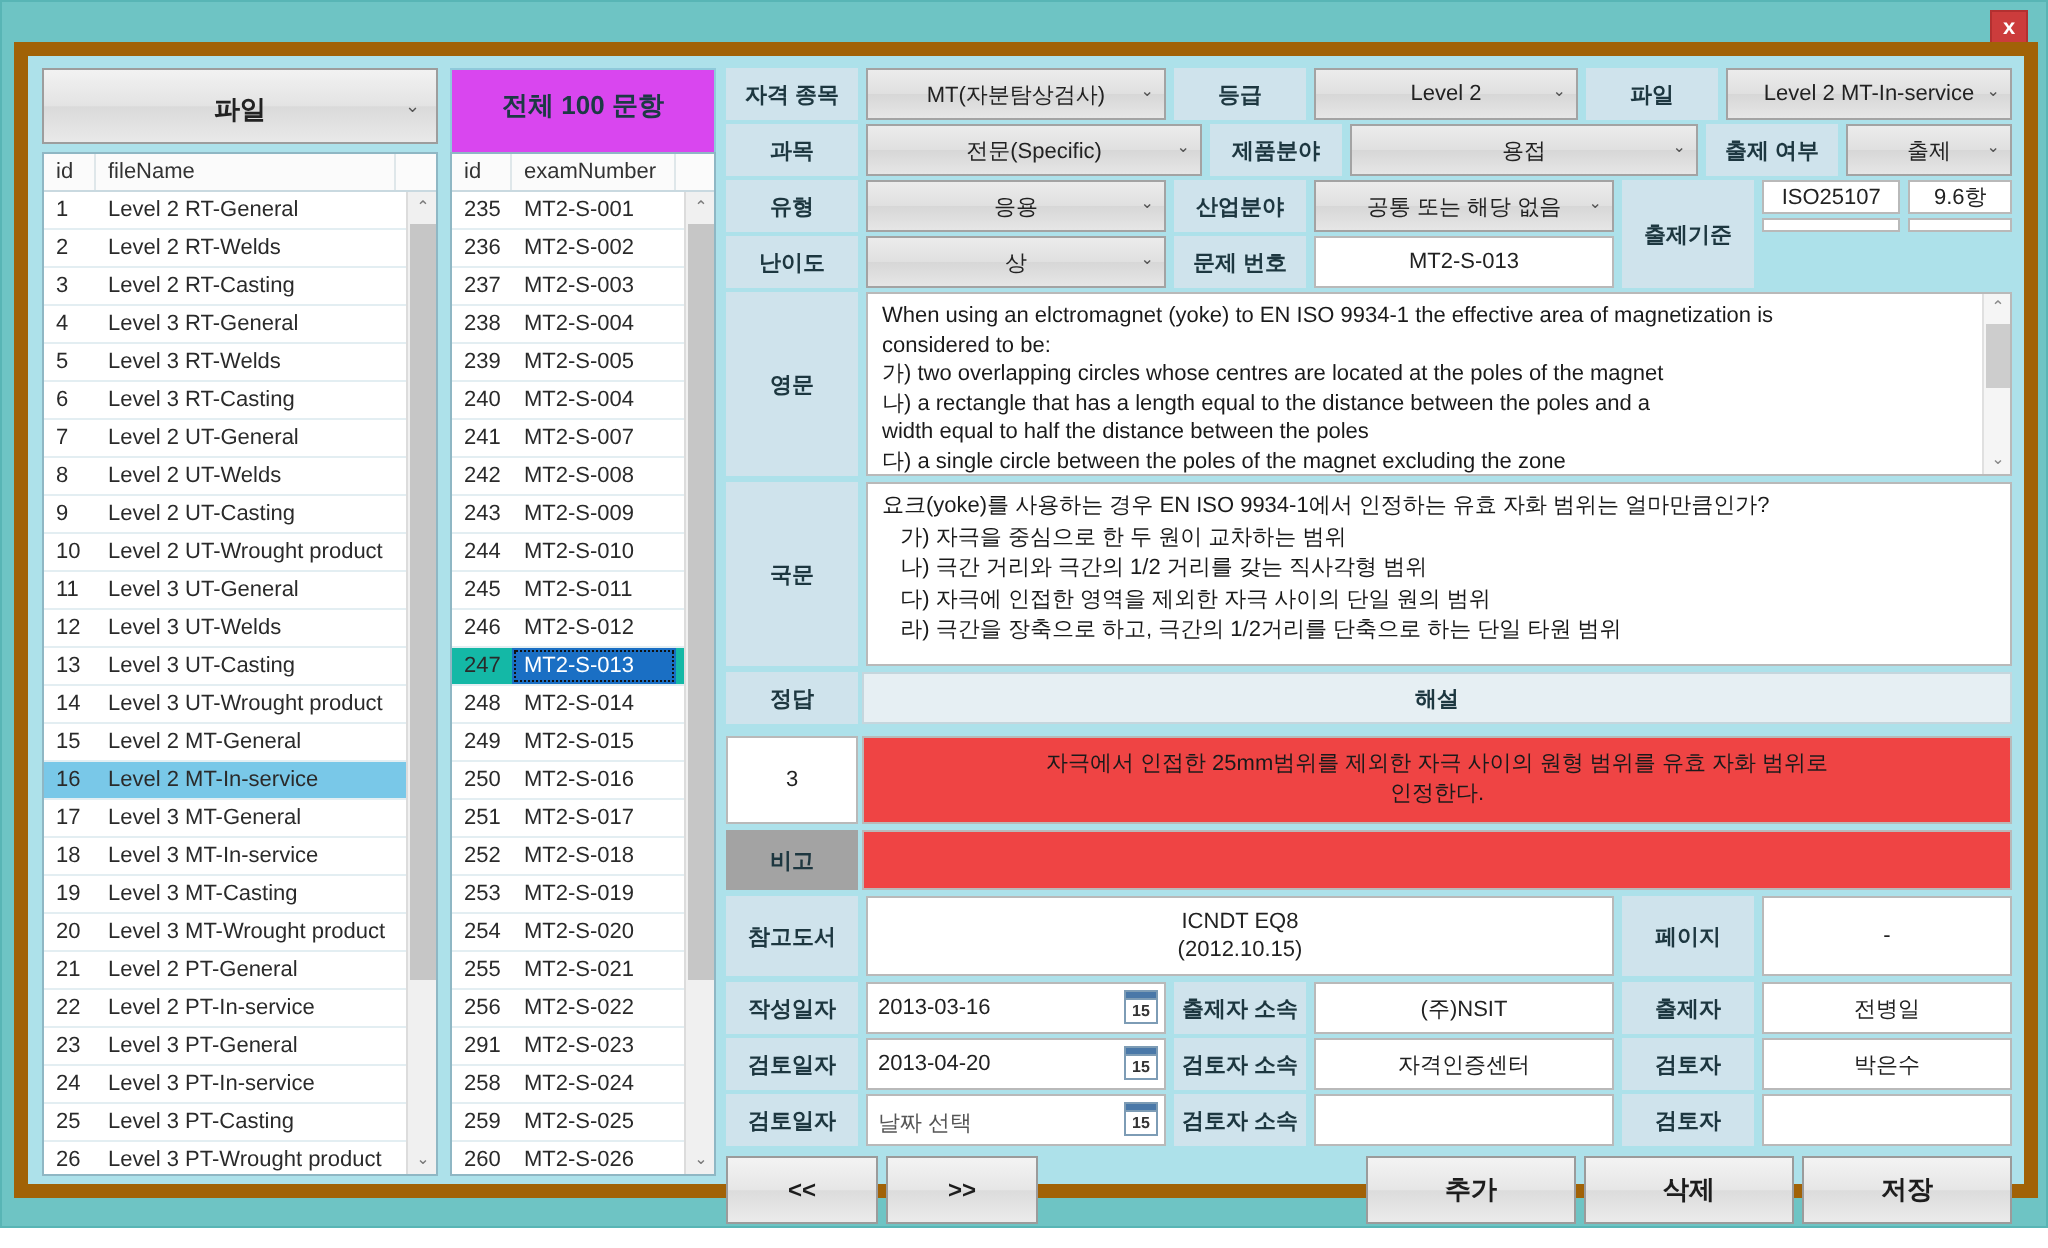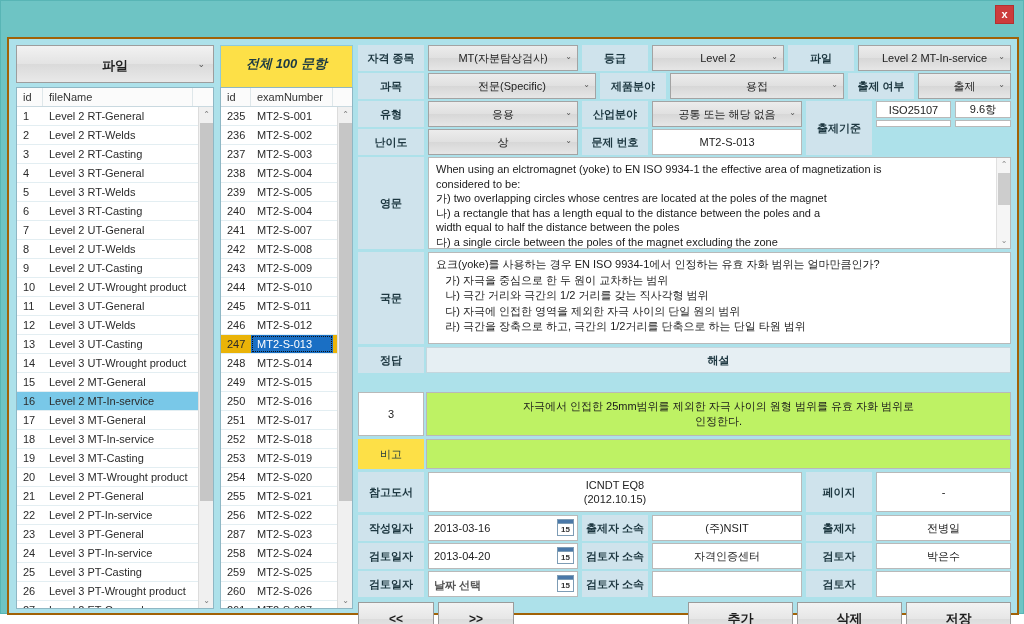--- a/index.html
+++ b/index.html
@@ -37,24 +37,24 @@
     background: #cc3c3c;
     border: 1px solid #b33030;
     color: #ffffff;
     font-size: 11px; font-weight: bold;
     line-height: 17px; text-align: center;
     cursor: pointer;
   }
 
   #body-area {
     position: absolute;
-    left: 6px; top: 36px;
+    left: 6px; top: 20px;
     width: 1012px; height: 578px;
     background: #ade1ea;
-    border: 2px solid #a16207;
+    border: 7px solid #a16207;
   }
 
   
   .panel-file { position: absolute; left: 7px; top: 6px; width: 198px; bottom: 4px; }
   .panel-exam { position: absolute; left: 211px; top: 6px; width: 133px; bottom: 4px; }
   .panel-form { position: absolute; left: 349px; top: 6px; right: 6px; bottom: 4px; }
 
   
   .combo-head {
     position: relative;
@@ -68,26 +68,25 @@
     text-align: center; font-size: 13px; font-weight: bold; color: #222;
   }
   .combo-head .arw {
     position: absolute; right: 8px; top: 13px;
     font-size: 9px; color: #555;
   }
 
   
   .blue-head {
     height: 50px;
-    background: #fde047;
+    background: #d946ef;
     border: 1px solid #8fc9da;
     text-align: center;
     font-size: 13px; font-weight: bold; color: #1c3a44;
     line-height: 36px;
-    font-style: italic;
   }
 
   
   .grid {
     position: absolute; left: 0; right: 0; top: 42px; bottom: 0;
     background: #ffffff;
     border: 1px solid #8fb7c4;
     overflow: hidden;
   }
   .grid-head {
@@ -115,21 +114,21 @@
   }
   .row .c {
     padding: 3px 0 0 6px;
     overflow: hidden; white-space: nowrap; text-overflow: clip;
   }
   .row.sel { background: #79c8e8; }
   .row.sel2 .c2 {
     background: #1a6fc4; color:#ffffff;
     outline: 1px dotted #111; outline-offset: -2px;
   }
-  .row.sel2 { background: #eab308; }
+  .row.sel2 { background: #14b8a6; }
 
   
   .fg .c1 { width: 26px; }
   .fg .c2 { width: 150px; }
   
   .eg .c1 { width: 30px; }
   .eg .c2 { width: 82px; }
 
   
   .sbar {
@@ -203,52 +202,52 @@
     position: absolute; right: 0; top: 0; bottom: 0; width: 14px;
     background: #f5f5f5; border-left: 1px solid #e0e0e0;
     cursor: pointer;
   }
   .mini-sbar .a { position: absolute; left: 0; width: 14px; height: 14px;
     text-align: center; font-size: 8px; color: #8a8a8a; line-height: 14px; }
   .mini-sbar .a.up { top: 0; } .mini-sbar .a.dn { bottom: 0; }
   .mini-sbar .th { position: absolute; left: 1px; width: 12px; top: 15px; height: 32px; background: #cdcdcd; }
 
   
-  .ans-head { display: flex; height: 26px; margin-bottom: 19px; }
+  .ans-head { display: flex; height: 26px; margin-bottom: 6px; }
   .ans-head .h1 {
     width: 66px; background: #cfe3ec; font-size: 11px; font-weight: bold; color:#1d3740;
     display: flex; align-items: center; justify-content: center;
   }
   .ans-head .h2 {
     flex: 1; margin-left: 2px; background: #e6eff3; border: 1px solid #c5d6dd;
     font-size: 11px; font-weight: bold; color: #1d3740;
     display: flex; align-items: center; justify-content: center;
   }
   .ans-row { display: flex; margin-bottom: 3px; }
   .ans-row .a1 {
     width: 66px; background: #ffffff; border: 1px solid #b9b9b9;
     font-size: 11px; color: #222;
     display: flex; align-items: center; justify-content: center;
     cursor: text;
   }
   .ans-row .a2 {
-    flex: 1; margin-left: 2px; background: #bef264; border: 1px solid #b9b9b9;
+    flex: 1; margin-left: 2px; background: #ef4444; border: 1px solid #b9b9b9;
     font-size: 11px; color: #1a1a1a; line-height: 15px;
     display: flex; align-items: center; justify-content: center;
     text-align: center; padding: 12px 6px;
     cursor: text;
   }
 
   
   .date-cell { position: relative; background:#fff; border:1px solid #b9b9b9; cursor: text; }
   .date-cell .dv {
     position: absolute; left: 5px; top: 6px;
     font-size: 11px; color: #222;
   }
-  .date-cell .dv.ph { color: #555; font-weight: bold; }
+  .date-cell .dv.ph { color: #555; }
   .cal-ico {
     position: absolute; right: 3px; top: 3px;
     width: 17px; height: 17px;
     background: #ffffff;
     border: 1px solid #7d9cb5;
     cursor: pointer;
   }
   .cal-ico .top { height: 4px; background: #4a78a8; border-bottom: 1px solid #7d9cb5; }
   .cal-ico .num { font-size: 8px; text-align: center; color: #333; line-height: 11px; font-weight: bold;}
 
@@ -493,21 +492,21 @@
             </div>
             <div class="row">
               <div class="c c1">255</div>
               <div class="c c2">MT2-S-021</div>
             </div>
             <div class="row">
               <div class="c c1">256</div>
               <div class="c c2">MT2-S-022</div>
             </div>
             <div class="row">
-              <div class="c c1">287</div>
+              <div class="c c1">291</div>
               <div class="c c2">MT2-S-023</div>
             </div>
             <div class="row">
               <div class="c c1">258</div>
               <div class="c c2">MT2-S-024</div>
             </div>
             <div class="row">
               <div class="c c1">259</div>
               <div class="c c2">MT2-S-025</div>
             </div>
@@ -659,21 +658,21 @@
         <div class="h2">해설</div>
       </div>
 
       <div class="ans-row" style="height:44px">
         <div class="a1">3</div>
         <div class="a2" style="white-space:pre-wrap;">자극에서 인접한 25mm범위를 제외한 자극 사이의 원형 범위를 유효 자화 범위로
 인정한다.</div>
       </div>
 
       <div class="ans-row" style="height:30px">
-        <div class="a1" style="background:#fde047;border:none;font-weight:normal;color:#1d3740;text-align:center;">비고</div>
+        <div class="a1" style="background:#a3a3a3;border:none;font-weight:bold;color:#1d3740;text-align:center;">비고</div>
         <div class="a2"></div>
       </div>
 
       <div class="ftrow" style="height:40px;margin-top:0;">
         <div class="lbl-cell ctr" style="width:66px">참고도서</div>
         <div class="sp"></div>
         <div class="txt-cell" style="width:374px;white-space:pre-line;text-align:center;line-height:14px;">ICNDT EQ8
 (2012.10.15)</div>
         <div class="sp"></div>
         <div class="lbl-cell ctr" style="width:66px">페이지</div>

